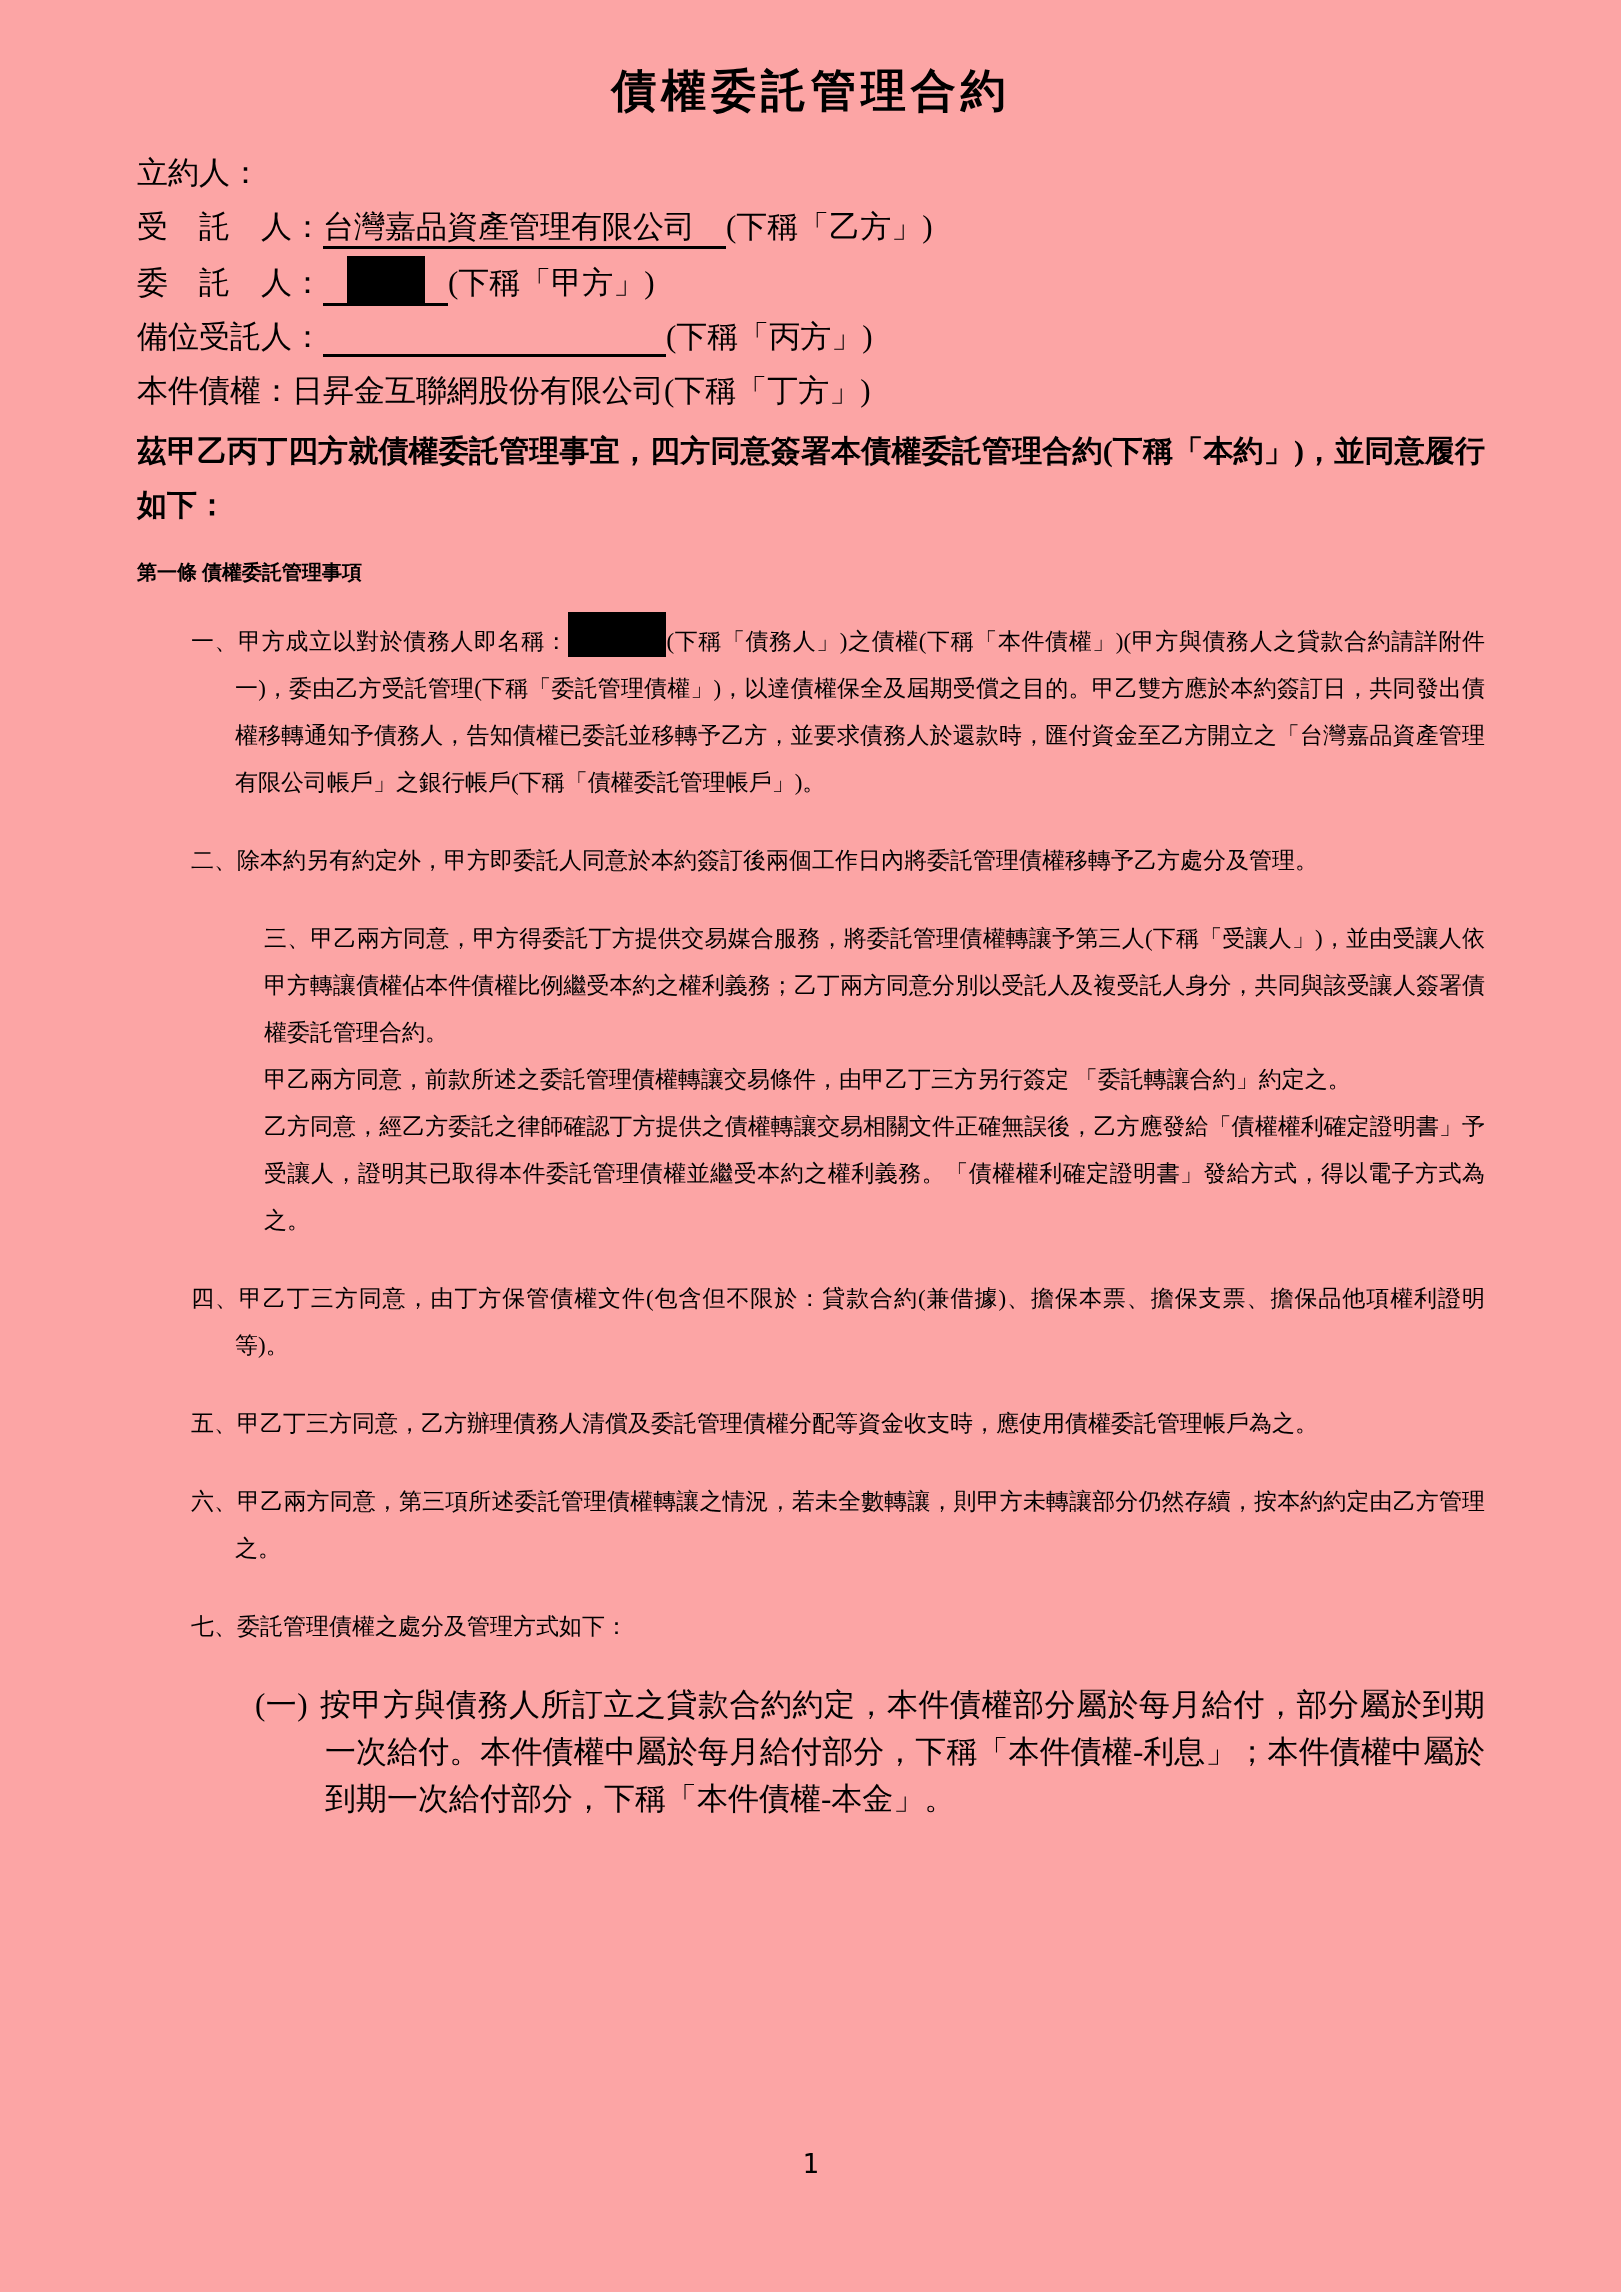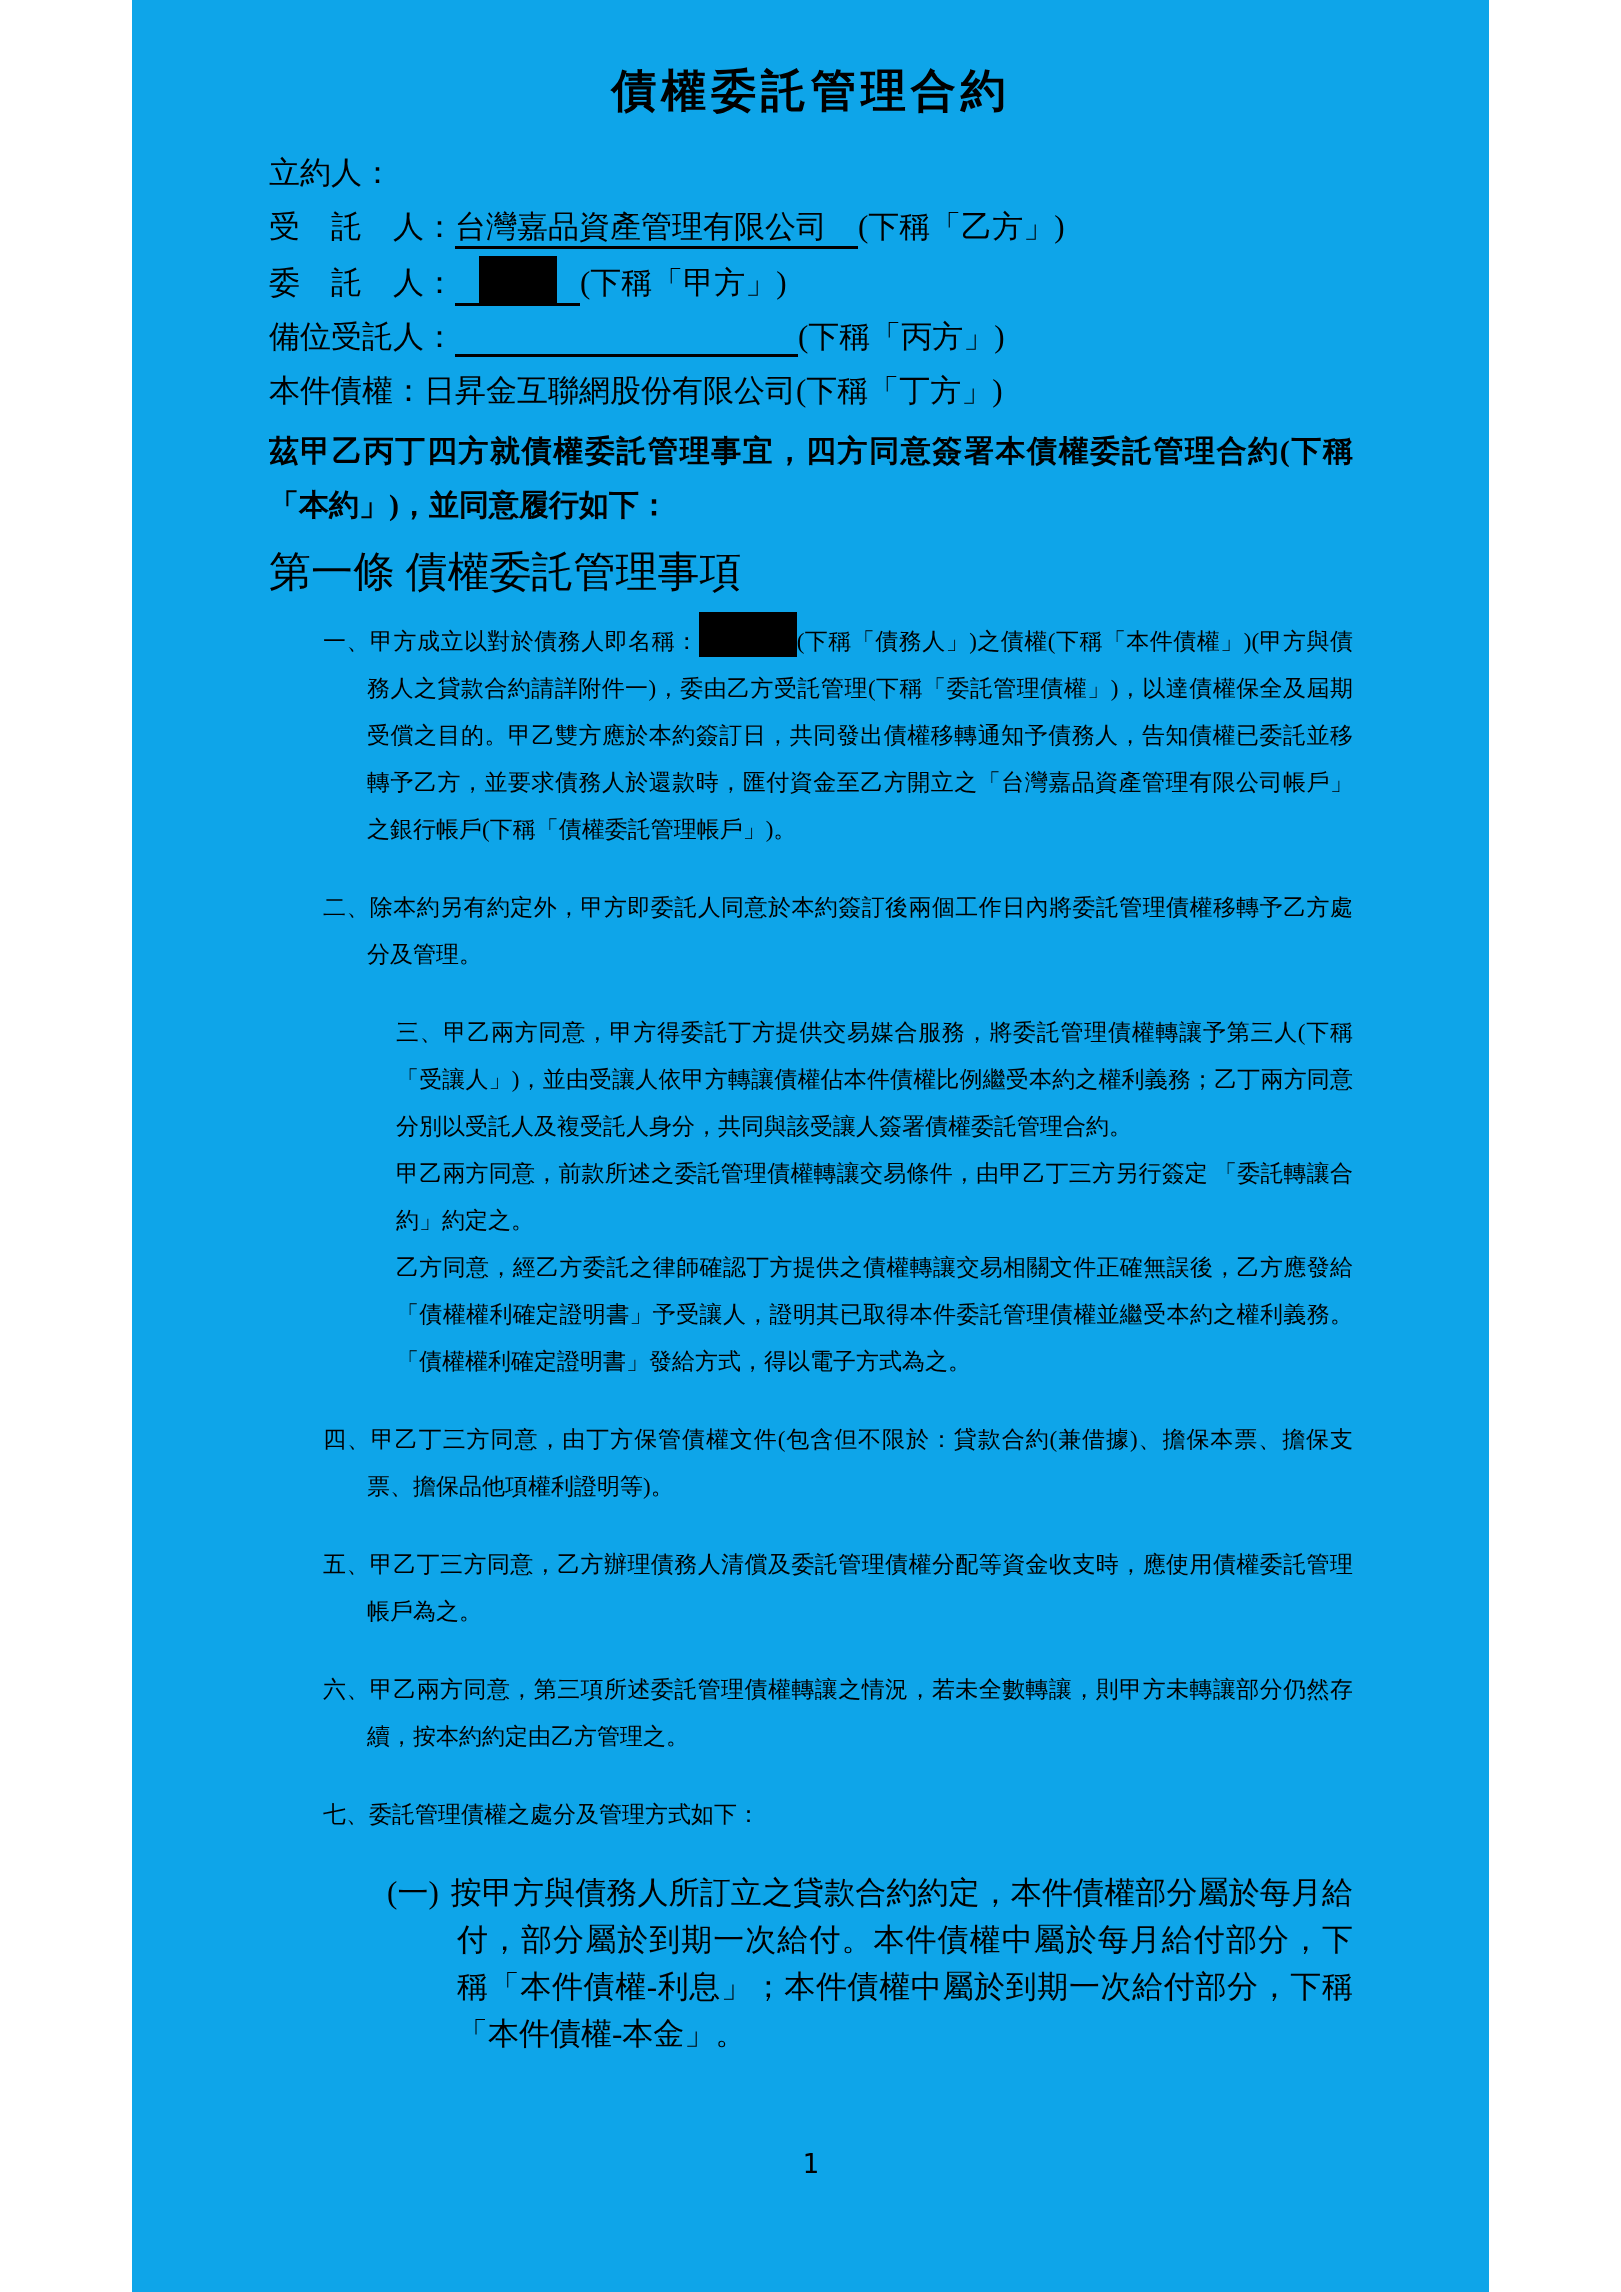--- a/index.html
+++ b/index.html
@@ -2,24 +2,24 @@
 <html><head>
 <meta charset="utf-8">
 <style>
   html, body {
     margin: 0;
     padding: 0;
     background: #ffffff;
   }
   .page {
     position: relative;
-    width: 1357px;
+    width: 1621px;
     height: 2293px;
     margin: 0 auto;
-    background: #0ea5e9;
+    background: #fca5a5;
     color: #000000;
     font-family: "Liberation Serif", "DejaVu Serif", serif;
     overflow: hidden;
   }
   .content {
     padding: 63px 136px 0 137px;
   }
   .title {
     margin: 0 0 25.5px 0;
     text-align: center;
@@ -66,22 +66,22 @@
   }
   .intro {
     margin: 0 0 17.6px 0;
     font-size: 30px;
     line-height: 54px;
     text-align: justify;
     font-weight: bold;
   }
   .article-heading {
     margin: 0 0 15.7px 0;
-    font-size: 42px;
-    font-weight: normal;
+    font-size: 20px;
+    font-weight: bold;
     line-height: 47px;
   }
   .item {
     margin: 0 0 31px 98px;
     text-indent: -44px;
     font-size: 23px;
     line-height: 47px;
     text-align: justify;
   }
   .item3 {

